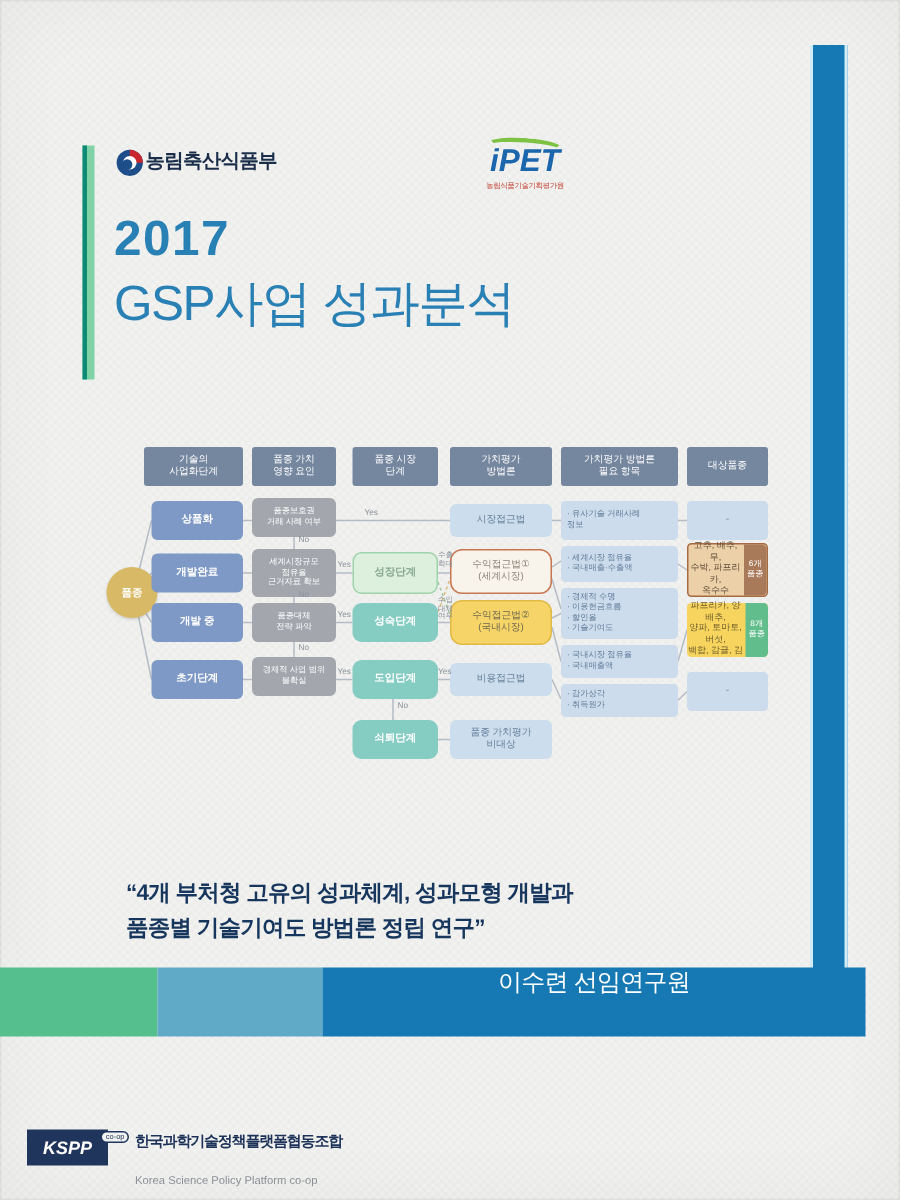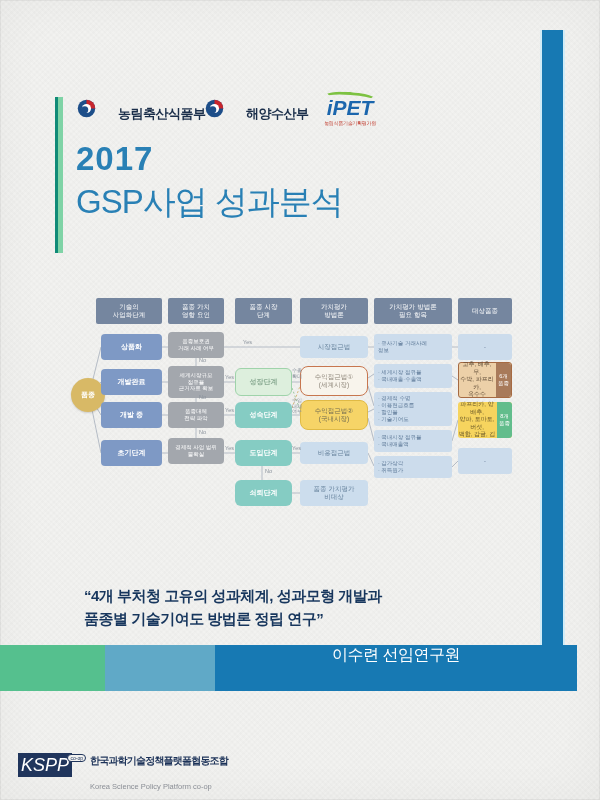--- a/index.html
+++ b/index.html
@@ -22,21 +22,21 @@
   
   .right-bar { position:absolute; left:540px; top:30px; width:25px; height:618px;
     background:#1779b3; border-left:2px solid #d2ecf7; border-right:2px solid #d2ecf7; }
 
   
   .left-line { position:absolute; left:55px; top:97px; width:8px; height:156px;
     background:#7fd3a6; border-left:3px solid #0f8a77; }
 
   
   .logos { position:absolute; left:76px; top:96px; width:320px; height:42px; }
-  .ministry { position:absolute; top:2px; display:flex; align-items:flex-end; gap:21px; }
+  .ministry { position:absolute; top:2px; display:flex; align-items:flex-start; gap:0; }
   .ministry .m-label { font-size:13px; font-weight:bold; color:#1a2e4a; letter-spacing:-0.5px; }
   .m1 { left:0; } .m2 { left:128px; }
   .ipet { position:absolute; left:234px; top:-4px; width:80px; text-align:center; }
   .ipet-arc { width:52px; height:12px; border:3px solid transparent; border-top:3px solid #7dc242;
     border-radius:50%; margin:0 auto -8px auto; transform:rotate(4deg); }
   .ipet-name { font-size:21px; font-weight:bold; font-style:italic; color:#1b66ad; letter-spacing:0px; }
   .ipet-sub { font-size:5px; color:#c0392b; margin-top:0px; letter-spacing:-0.3px; }
 
   
   .title-block { position:absolute; left:76px; top:140px; color:#2980b5; }
@@ -79,21 +79,21 @@
   .banner { position:absolute; left:0; top:645px; width:577px; height:46px; display:flex; }
   .banner .b-green { width:105px; background:#55c08e; }
   .banner .b-teal { width:110px; background:#60a9c7; }
   .banner .b-blue { flex:1; background:#1779b3; display:flex; justify-content:center; }
   .banner .author { color:#fff; font-size:16px; letter-spacing:-0.5px; }
 
   
   .footer { position:absolute; left:18px; top:753px; display:flex; align-items:flex-start; gap:10px; }
   .kspp-box { position:relative; width:54px; height:24px; background:#20355c; color:#fff;
     display:flex; align-items:center; justify-content:center; }
-  .kspp-text { font-size:18px; font-weight:normal; font-style:italic; letter-spacing:0px; }
+  .kspp-text { font-size:12px; font-weight:bold; font-style:italic; letter-spacing:0px; }
   .coop-tag { position:absolute; right:-14px; top:1px; font-size:5px; color:#20355c;
     border:1px solid #20355c; border-radius:4px; padding:0 2px; background:#f2f2f0; }
   .org { padding-top:1px; padding-left:8px; }
   .org-kr { font-size:10px; font-weight:bold; color:#1c3258; letter-spacing:-0.8px; }
   .org-en { font-size:7.5px; color:#8b8f96; margin-top:14px; }
 </style>
 </head>
 <body>
 
 <div class="page">
@@ -105,31 +105,20 @@
     <div class="ministry m1">
       <span>
         <svg width="21" height="21" viewBox="0 0 24 24">
           <circle cx="12" cy="12" r="10" fill="#1d4e89"></circle>
           <path d="M12 2 a10 10 0 0 1 10 10 L12 12 Z" fill="#c8252c"></path>
           <circle cx="12" cy="12" r="5.2" fill="#ffffff"></circle>
           <circle cx="10" cy="13.3" r="4" fill="#1d4e89"></circle>
         </svg>
       </span>
       <span class="m-label">농림축산식품부</span>
-    </div>
-    <div class="ministry m2">
-      <span>
-        <svg width="21" height="21" viewBox="0 0 24 24">
-          <circle cx="12" cy="12" r="10" fill="#1d4e89"></circle>
-          <path d="M12 2 a10 10 0 0 1 10 10 L12 12 Z" fill="#c8252c"></path>
-          <circle cx="12" cy="12" r="5.2" fill="#ffffff"></circle>
-          <circle cx="10" cy="13.3" r="4" fill="#1d4e89"></circle>
-        </svg>
-      </span>
-      <span class="m-label">해양수산부</span>
     </div>
     <div class="ipet">
       <div class="ipet-arc"></div>
       <div class="ipet-name">iPET</div>
       <div class="ipet-sub">농림식품기술기획평가원</div>
     </div>
   </div>
 
   <div class="title-block">
     <div class="title-year">2017</div>

